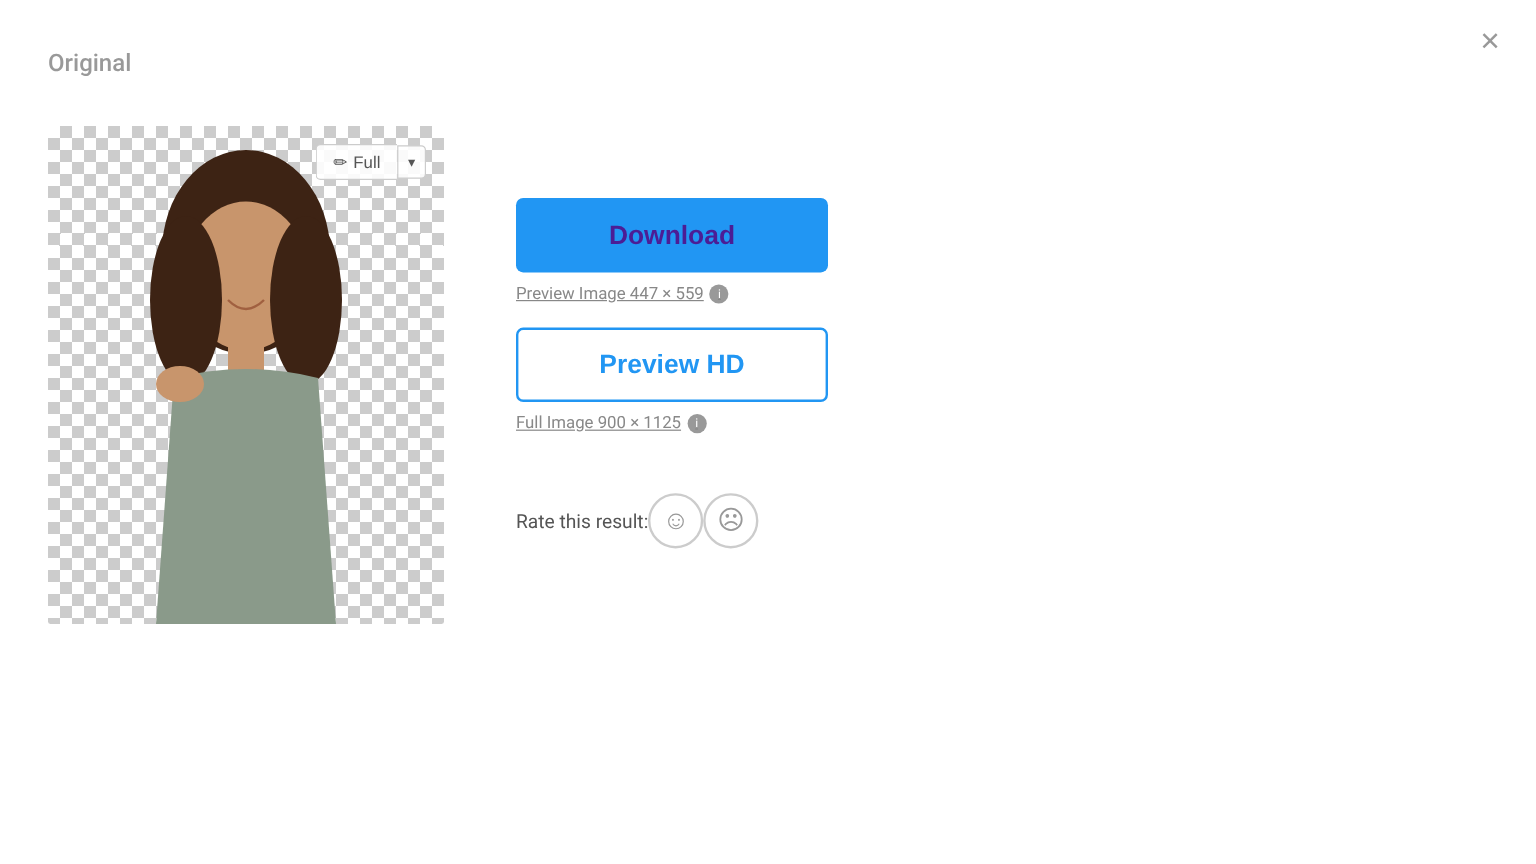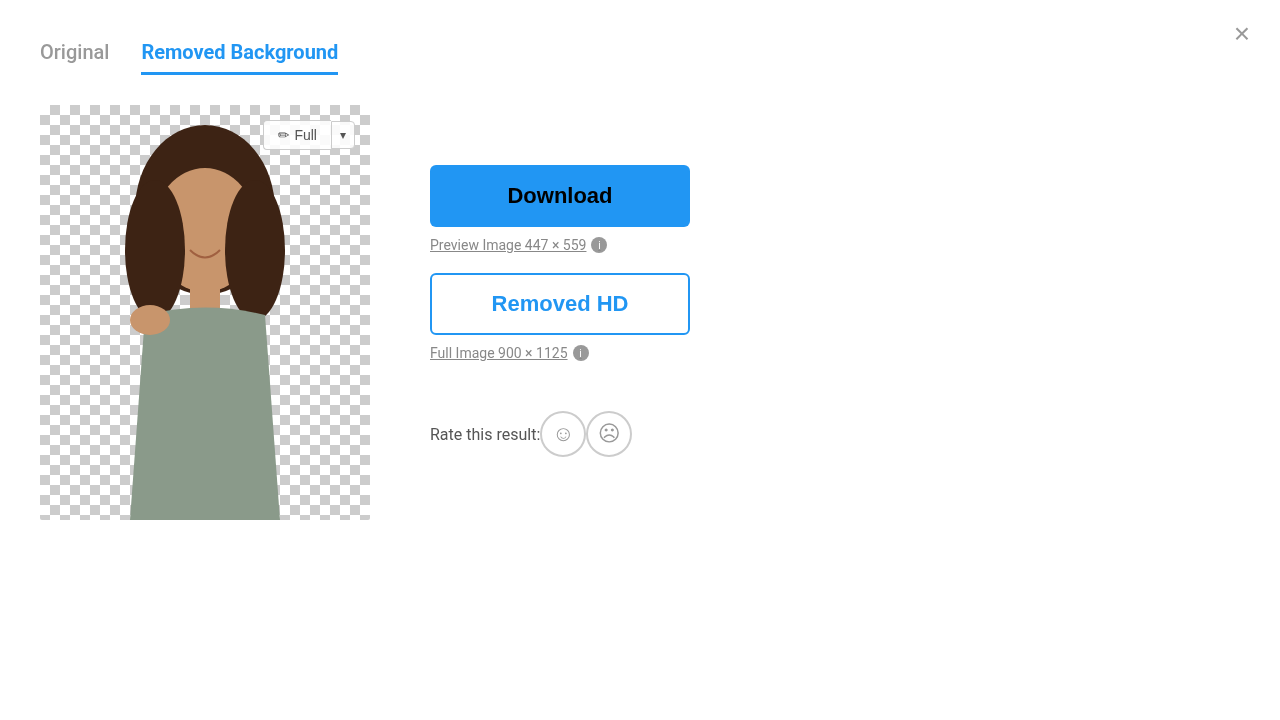--- a/index.html
+++ b/index.html
@@ -22,21 +22,21 @@
       cursor: pointer;
       line-height: 1;
       background: none;
       border: none;
     }
 
     
     .tabs {
       display: flex;
       align-items: center;
-      gap: 32px;
+      gap: 15px;
       padding: 40px 40px 0 40px;
       border-bottom: none;
     }
 
     .tab {
       font-size: 20px;
       font-weight: 500;
       color: #999;
       cursor: pointer;
       padding-bottom: 8px;
@@ -121,21 +121,21 @@
       display: flex;
       flex-direction: column;
       gap: 20px;
       padding-top: 60px;
     }
 
     .btn-download {
       width: 260px;
       padding: 18px;
       background: #2196f3;
-      color: #000000;
+      color: #4c1d95;
       font-size: 22px;
       font-weight: 600;
       border: none;
       border-radius: 6px;
       cursor: pointer;
       text-align: center;
     }
 
     .btn-download-hd {
       width: 260px;
@@ -211,21 +211,20 @@
   </style>
 </head>
 <body>
 
 <button class="close-btn">
   <span>×</span>
 </button>
 
 <div class="tabs">
   <div class="tab">Original</div>
-  <div class="tab active">Removed Background</div>
 </div>
 
 <div class="main-content">
 
   <div class="image-container">
     <div class="checkerboard">
 
       <svg class="person-svg" viewBox="0 0 240 400" xmlns="http://www.w3.org/2000/svg">
 
         <ellipse cx="120" cy="90" rx="70" ry="85" fill="#3d2314"></ellipse>
@@ -258,21 +257,21 @@
 
   <div class="right-panel">
 
     <button class="btn-download">Download</button>
 
     <div class="preview-info">
       <span>Preview Image 447 × 559</span>
       <span class="info-icon">i</span>
     </div>
 
-    <button class="btn-download-hd">Removed HD</button>
+    <button class="btn-download-hd">Preview HD</button>
 
     <div class="preview-info">
       <span>Full Image 900 × 1125</span>
       <span class="info-icon">i</span>
     </div>
 
     <div class="rate-section">
       <span class="rate-label">Rate this result:</span>
       <button class="rate-btn">
         <span>☺</span>

